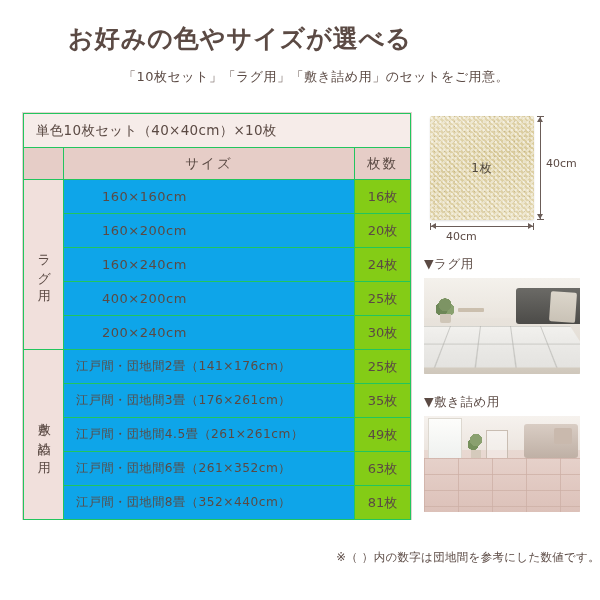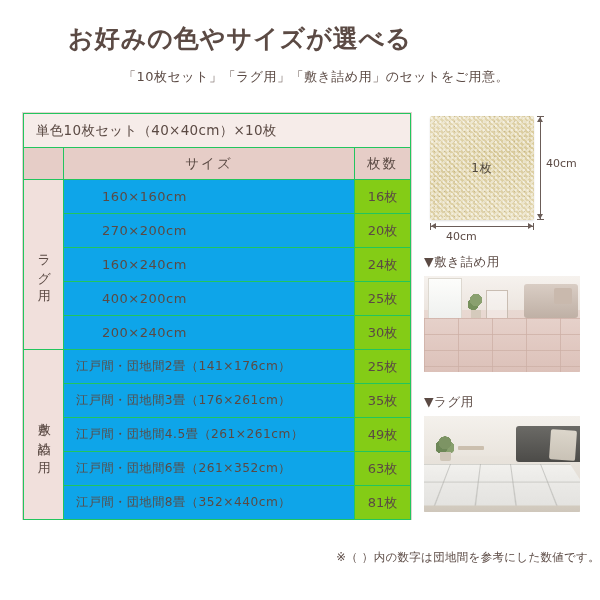--- a/index.html
+++ b/index.html
@@ -329,21 +329,21 @@
       </tr>
 
       <tr>
         <td class="cat-cell" rowspan="5">
           <span class="vtxt">ラグ用</span>
         </td>
         <td class="size-cell">160×160cm</td>
         <td class="count-cell">16枚</td>
       </tr>
       <tr>
-        <td class="size-cell">270×200cm</td>
+        <td class="size-cell">160×200cm</td>
         <td class="count-cell">20枚</td>
       </tr>
       <tr>
         <td class="size-cell">160×240cm</td>
         <td class="count-cell">24枚</td>
       </tr>
       <tr>
         <td class="size-cell">400×200cm</td>
         <td class="count-cell">25枚</td>
       </tr>
@@ -391,51 +391,51 @@
         <span class="dim-v-arrow-b"></span>
       </div>
       <div class="dim-v-label">40cm</div>
       <div class="dim-h">
         <span class="dim-h-arrow-l"></span>
         <span class="dim-h-arrow-r"></span>
       </div>
       <div class="dim-h-label">40cm</div>
     </div>
 
+    <div style="margin-top:22px;">
+      <p class="photo-caption">▼ラグ用</p>
+      <div class="photo photo1">
+        <div class="p1-wall"></div>
+        <div class="p1-sofa"></div>
+        <div class="p1-blanket"></div>
+        <div class="p1-plant"></div>
+        <div class="p1-pot"></div>
+        <div class="p1-table"></div>
+        <div class="p1-floor"></div>
+        <div class="p1-rug">
+            <div class="grid"></div>
+          </div>
+      </div>
+    </div>
+
     <div style="margin-top:20px;">
       <p class="photo-caption">▼敷き詰め用</p>
       <div class="photo photo2">
         <div class="p2-wall"></div>
         <div class="p2-window"></div>
         <div class="p2-sofa"></div>
         <div class="p2-cushion"></div>
         <div class="p2-cart"></div>
         <div class="p2-plant"></div>
         <div class="p2-pot"></div>
         <div class="p2-floor">
             <div class="grid"></div>
           </div>
       </div>
     </div>
 
-    <div style="margin-top:22px;">
-      <p class="photo-caption">▼ラグ用</p>
-      <div class="photo photo1">
-        <div class="p1-wall"></div>
-        <div class="p1-sofa"></div>
-        <div class="p1-blanket"></div>
-        <div class="p1-plant"></div>
-        <div class="p1-pot"></div>
-        <div class="p1-table"></div>
-        <div class="p1-floor"></div>
-        <div class="p1-rug">
-            <div class="grid"></div>
-          </div>
-      </div>
-    </div>
-
   </div>
 
   <div class="notes">
     <div>※（ ）内の数字は団地間を参考にした数値です。</div>
   </div>
 
 </div>
 
 </body></html>

